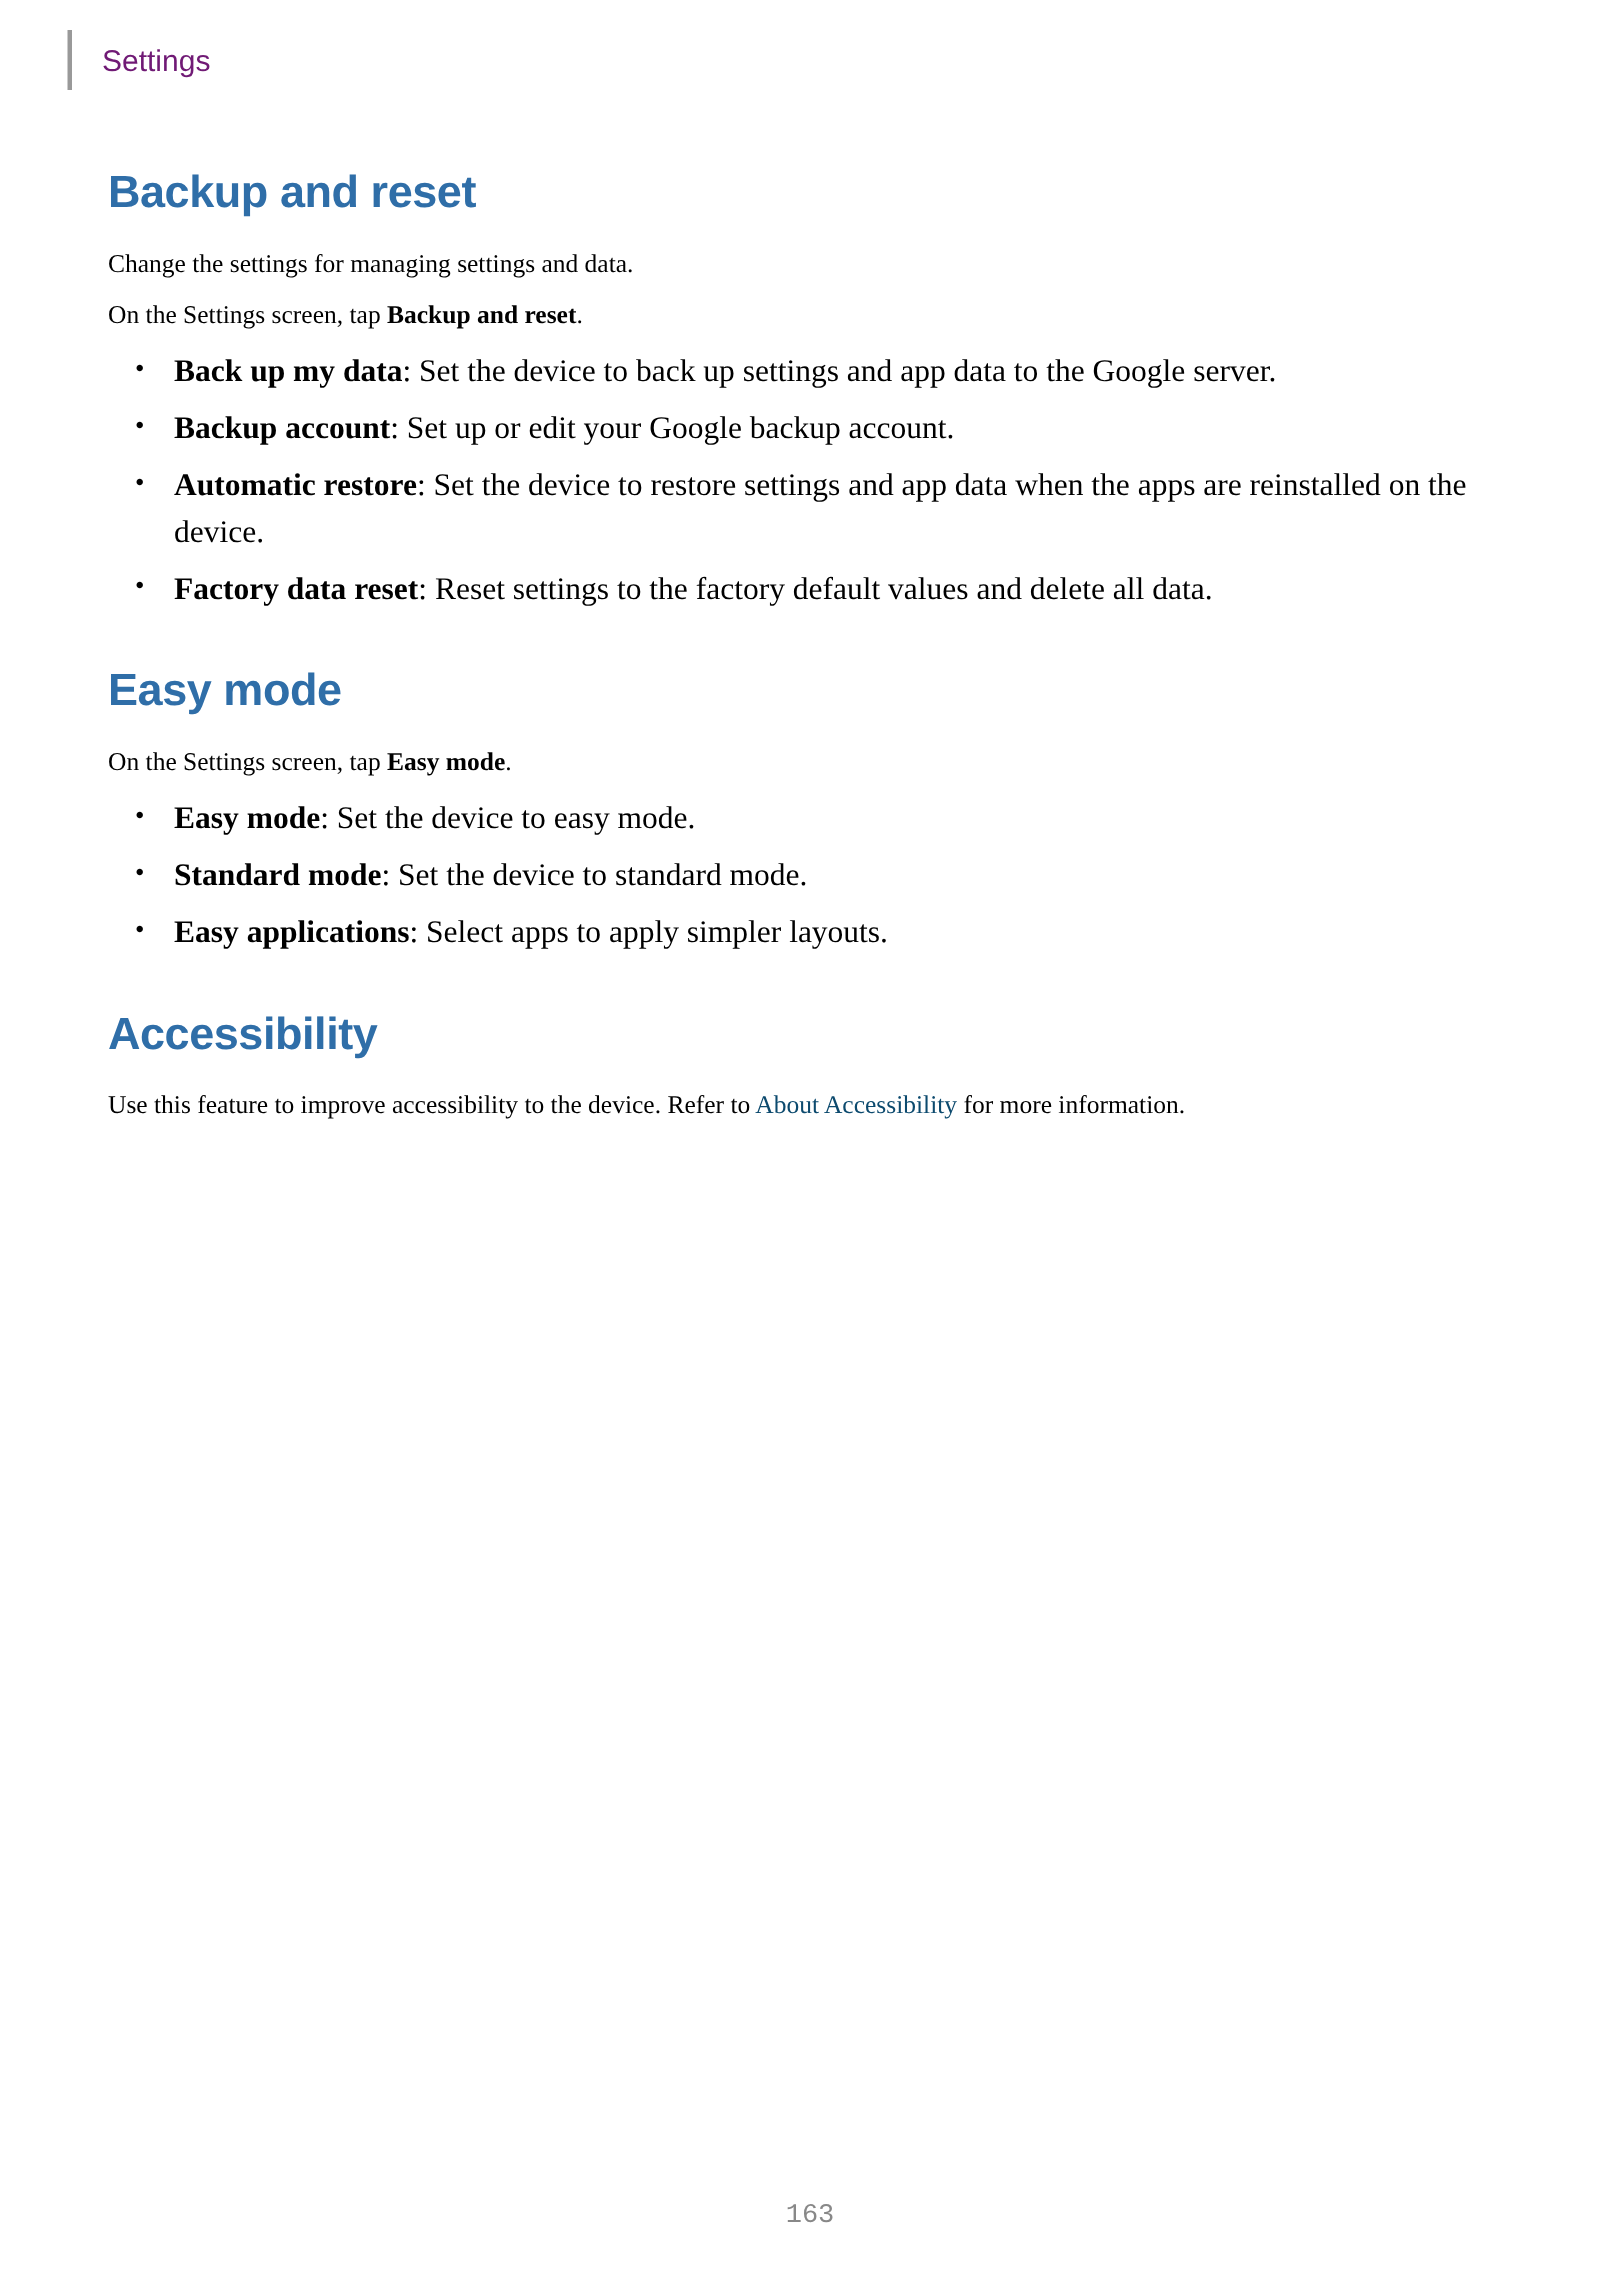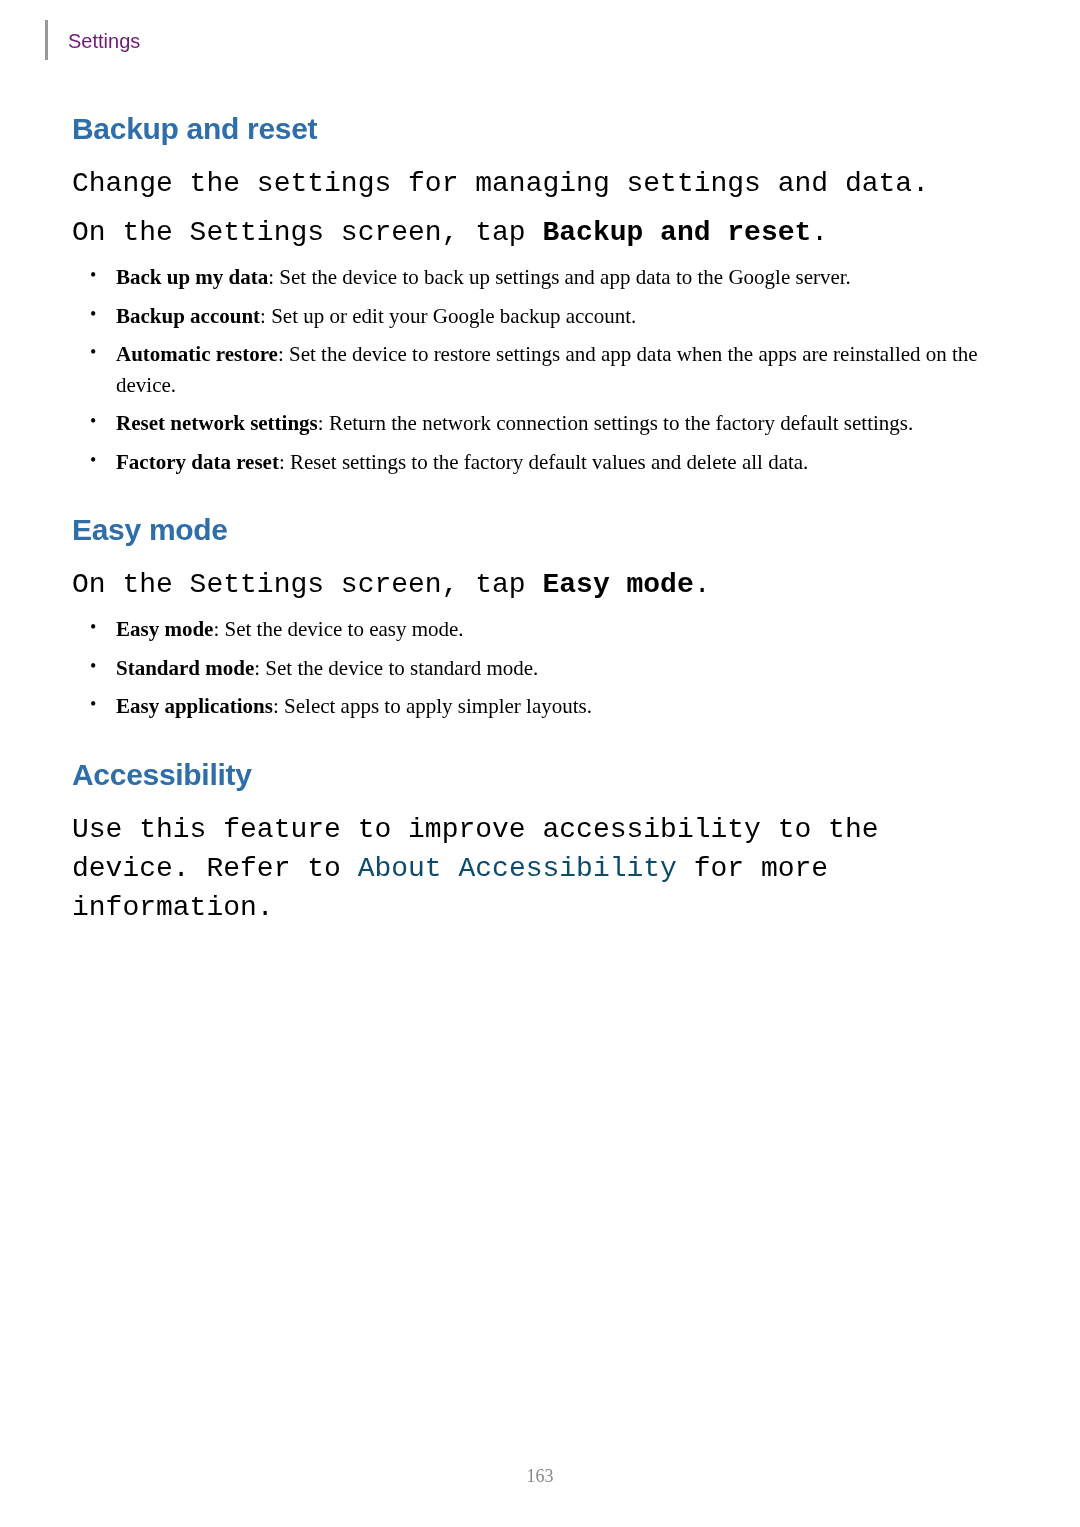--- a/index.html
+++ b/index.html
@@ -33,25 +33,25 @@
     .section-heading {
       font-size: 30px;
       font-weight: 600;
       color: #2f6ea8;
       margin-top: 12px;
       margin-bottom: 18px;
       font-family: -apple-system, 'Segoe UI', sans-serif;
       letter-spacing: -0.3px;
     }
     .para {
-      font-size: 28px;
+      font-size: 17px;
       color: #000000;
       margin-bottom: 10px;
       line-height: 1.4;
-      font-family: Liberation Mono, monospace;
+      font-family: Liberation Serif, serif;
     }
     .bold { font-weight: 600; }
     ul.bullets {
       list-style: none;
       padding-left: 28px;
       margin-top: 6px;
       margin-bottom: 36px;
     }
     ul.bullets li {
       position: relative;
@@ -74,42 +74,41 @@
       text-decoration: none;
     }
     .page-number {
       position: absolute;
       bottom: 40px;
       left: 0;
       right: 0;
       text-align: center;
       font-size: 18px;
       color: #888888;
-      font-family: Liberation Serif, serif;
+      font-family: Liberation Mono, monospace;
     }
     .section-gap { margin-top: 26px; }
   </style>
 </head>
 <body>
 
 <div class="header-mark"></div>
 <div class="header-label">Settings</div>
 
 <div class="content">
 
   <h2 class="section-heading">Backup and reset</h2>
   <p class="para">Change the settings for managing settings and data.</p>
   <p class="para">
     <span>On the Settings screen, tap </span><span class="bold">Backup and reset</span><span>.</span>
   </p>
   <ul class="bullets">
     <li><span class="bold">Back up my data</span><span>: Set the device to back up settings and app data to the Google server.</span></li>
     <li><span class="bold">Backup account</span><span>: Set up or edit your Google backup account.</span></li>
     <li><span class="bold">Automatic restore</span><span>: Set the device to restore settings and app data when the apps are reinstalled on the device.</span></li>
-    <li><span class="bold">Reset network settings</span><span>: Return the network connection settings to the factory default settings.</span></li>
     <li><span class="bold">Factory data reset</span><span>: Reset settings to the factory default values and delete all data.</span></li>
   </ul>
 
   <h2 class="section-heading section-gap">Easy mode</h2>
   <p class="para">
     <span>On the Settings screen, tap </span><span class="bold">Easy mode</span><span>.</span>
   </p>
   <ul class="bullets">
     <li><span class="bold">Easy mode</span><span>: Set the device to easy mode.</span></li>
     <li><span class="bold">Standard mode</span><span>: Set the device to standard mode.</span></li>

